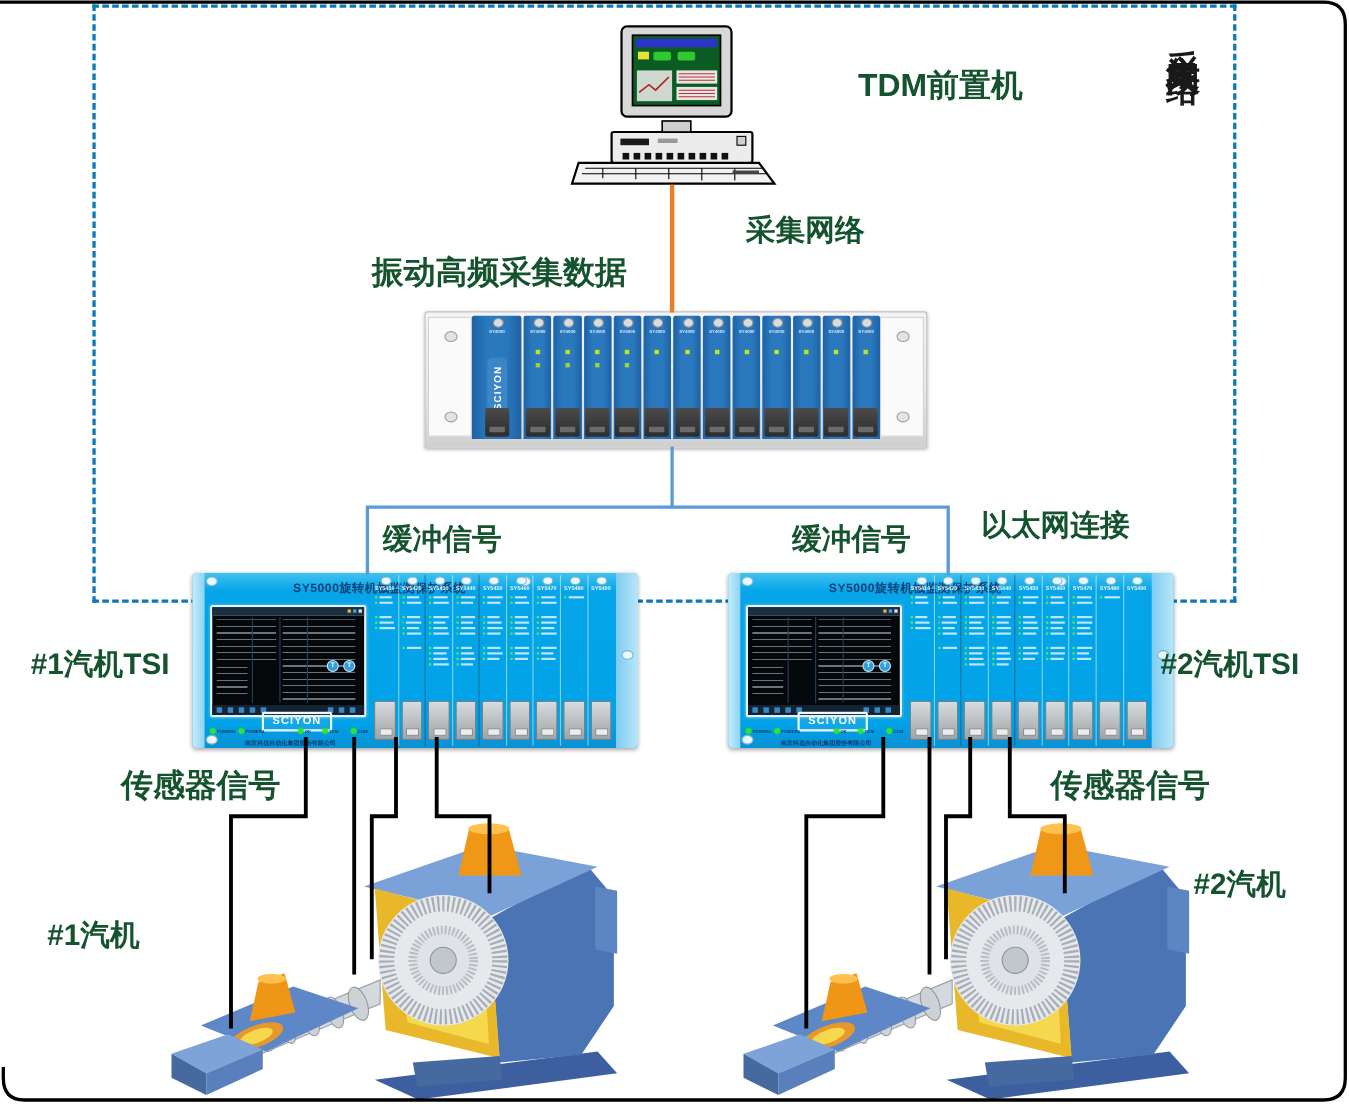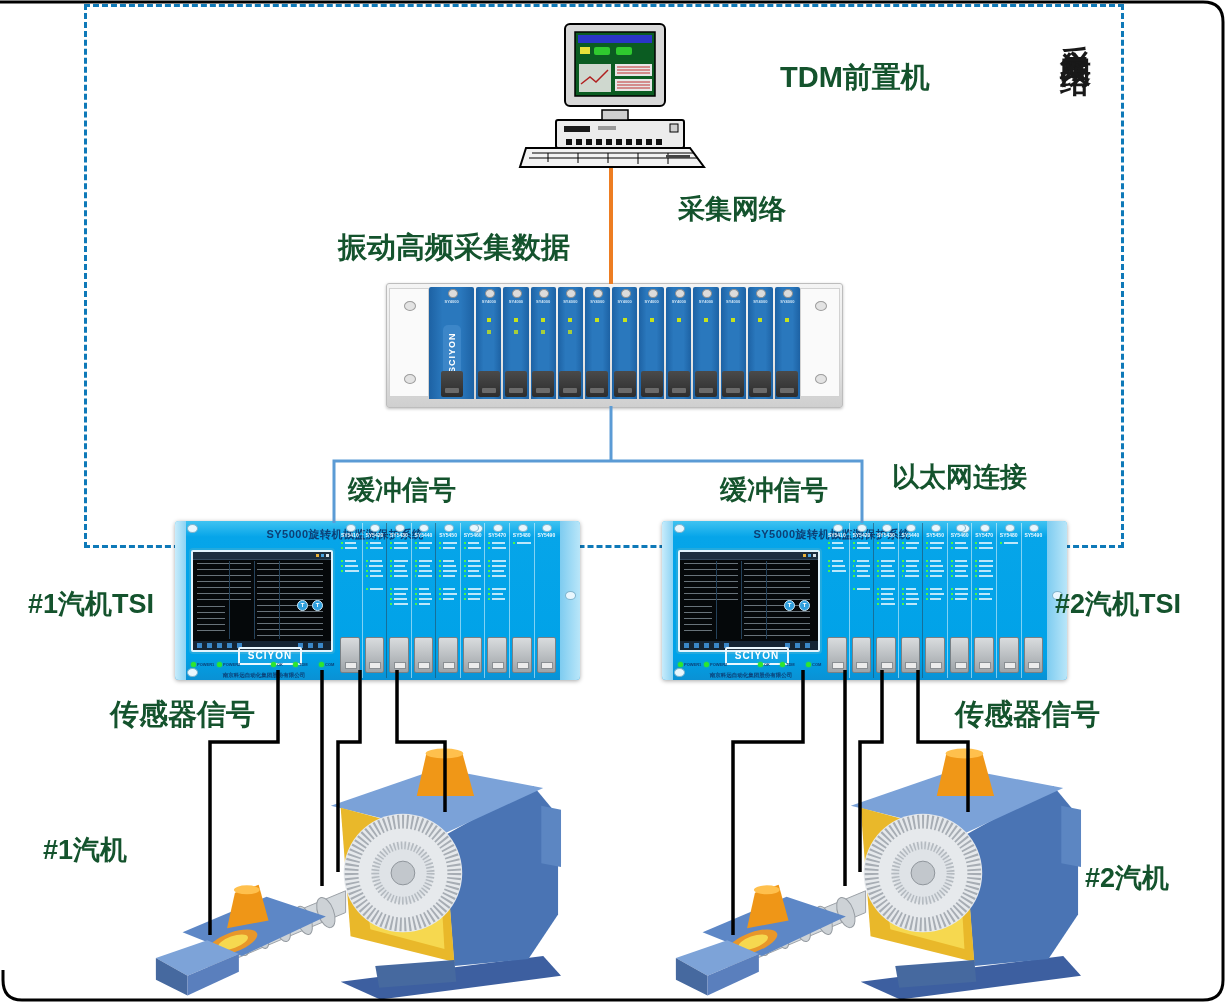--- a/index.html
+++ b/index.html
@@ -1057,18 +1057,18 @@
   <div class="lbl f27" style="left:678px;top:191px">采集网络</div>
   <div class="lbl f29" style="left:338px;top:228px">振动高频采集数据</div>
   <div class="lbl f27" style="left:892px;top:459px">以太网连接</div>
   <div class="lbl f27" style="left:348px;top:472px">缓冲信号</div>
   <div class="lbl f27" style="left:720px;top:472px">缓冲信号</div>
   <div class="lbl f27" style="left:28px;top:586px">#1汽机TSI</div>
   <div class="lbl f27" style="left:1055px;top:586px">#2汽机TSI</div>
   <div class="lbl f29" style="left:110px;top:695px">传感器信号</div>
   <div class="lbl f29" style="left:955px;top:695px">传感器信号</div>
   <div class="lbl f27" style="left:43px;top:832px">#1汽机</div>
-  <div class="lbl f27" style="left:1085px;top:860px">#2汽机</div>
+  <div class="lbl f27" style="left:1085px;top:786px">#2汽机</div>
 
   <svg class="layer" style="z-index:10" viewBox="0 0 1226 1004">
     <path d="M0 2 H1203 Q1223 2 1223 22 V980 Q1223 1000 1203 1000 H22 Q3 1000 3 980 V970" fill="none" stroke="#000" stroke-width="3"></path>
   </svg>
 </div>
 
 </body></html>

